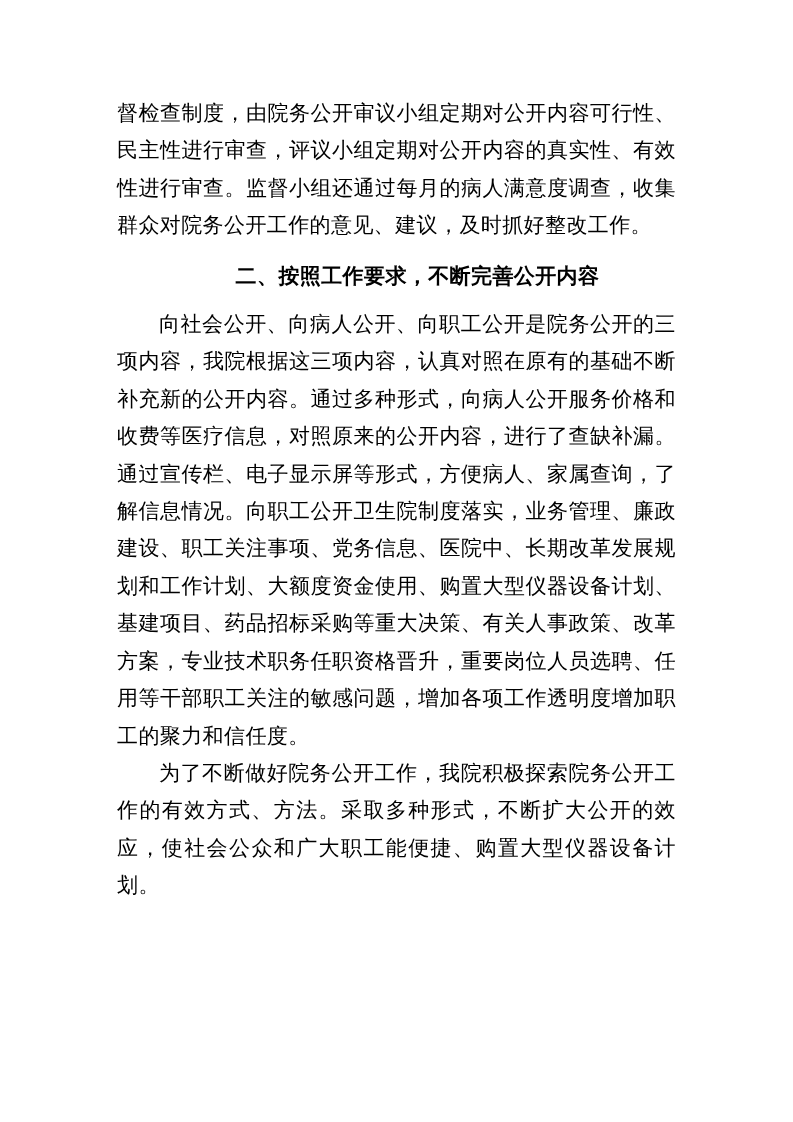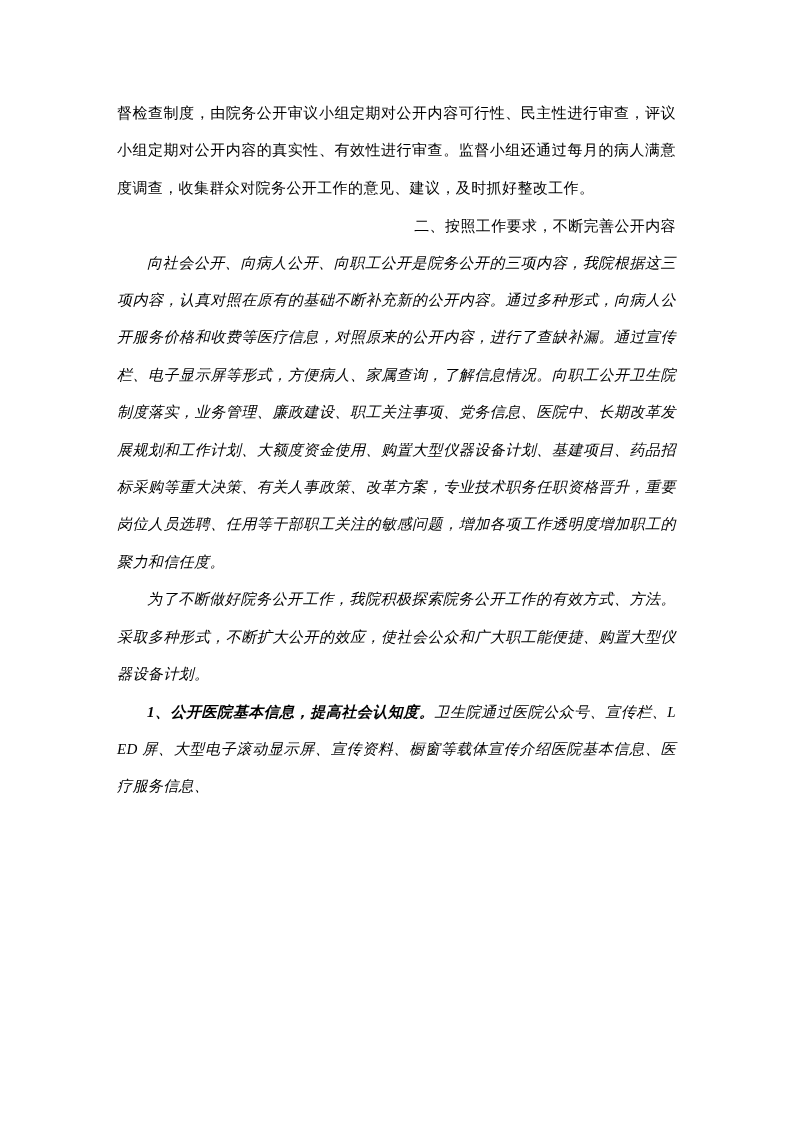--- a/index.html
+++ b/index.html
@@ -6,52 +6,49 @@
   .page {
     position: relative;
     width: 793px;
     height: 1122px;
     background: #ffffff;
     box-sizing: border-box;
     padding: 95px 117px 0 117px;
     overflow: hidden;
     color: #000000;
     font-family: "Liberation Serif", "DejaVu Serif", serif;
-    font-size: 15px;
+    font-size: 21px;
     line-height: 37.4px;
   }
   .para {
     margin: 0;
     text-align: justify;
     text-justify: inter-ideograph;
     word-break: break-all;
     letter-spacing: 0.4px;
   }
-  .para.indent { text-indent: 2em; font-style: italic; }
+  .para.indent { text-indent: 2em; }
   .heading {
-    margin: 0;
+    margin: 12px;
     text-indent: 2em;
-    text-align: right;
+    text-align: center;
     font-family: "Liberation Sans", "DejaVu Sans", sans-serif;
-    font-weight: normal;
+    font-weight: bold;
     letter-spacing: 0.4px;
   }
   .lead-bold { font-weight: bold; }
 </style>
 </head>
 <body>
 
 <div class="page">
 
   <p class="para">督检查制度，由院务公开审议小组定期对公开内容可行性、民主性进行审查，评议小组定期对公开内容的真实性、有效性进行审查。监督小组还通过每月的病人满意度调查，收集群众对院务公开工作的意见、建议，及时抓好整改工作。</p>
 
   <p class="heading">二、按照工作要求，不断完善公开内容</p>
 
   <p class="para indent">向社会公开、向病人公开、向职工公开是院务公开的三项内容，我院根据这三项内容，认真对照在原有的基础不断补充新的公开内容。通过多种形式，向病人公开服务价格和收费等医疗信息，对照原来的公开内容，进行了查缺补漏。通过宣传栏、电子显示屏等形式，方便病人、家属查询，了解信息情况。向职工公开卫生院制度落实，业务管理、廉政建设、职工关注事项、党务信息、医院中、长期改革发展规划和工作计划、大额度资金使用、购置大型仪器设备计划、基建项目、药品招标采购等重大决策、有关人事政策、改革方案，专业技术职务任职资格晋升，重要岗位人员选聘、任用等干部职工关注的敏感问题，增加各项工作透明度增加职工的聚力和信任度。</p>
 
 
   <p class="para indent">为了不断做好院务公开工作，我院积极探索院务公开工作的有效方式、方法。采取多种形式，不断扩大公开的效应，使社会公众和广大职工能便捷、购置大型仪器设备计划。</p>
 
-  <p class="para indent">
-    <span class="lead-bold">1、公开医院基本信息，提高社会认知度。</span><span>卫生院通过医院公众号、宣传栏、LED 屏、大型电子滚动显示屏、宣传资料、橱窗等载体宣传介绍医院基本信息、医疗服务信息、</span>
-  </p>
 
 </div>
 
 </body></html>

